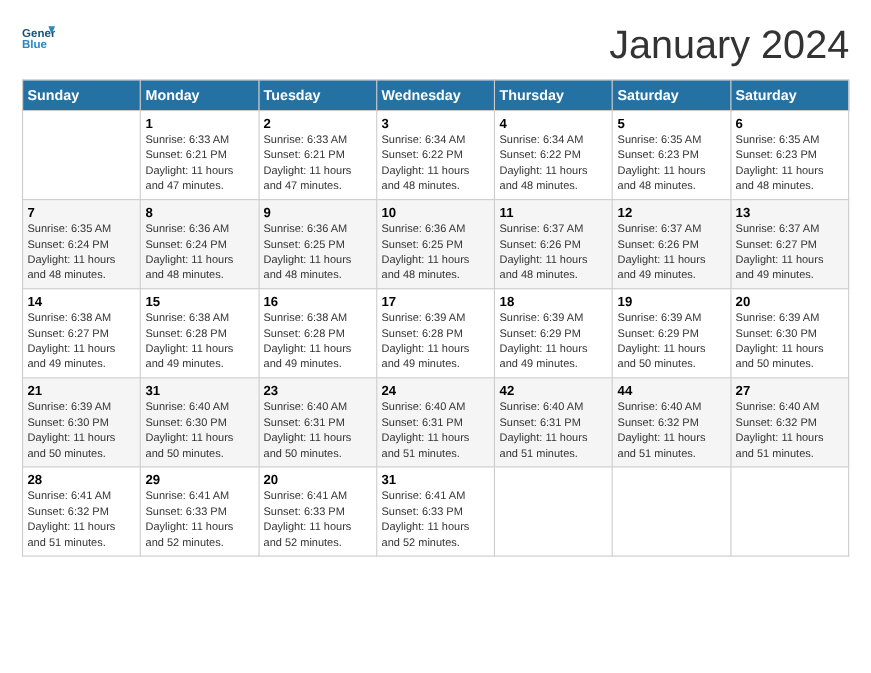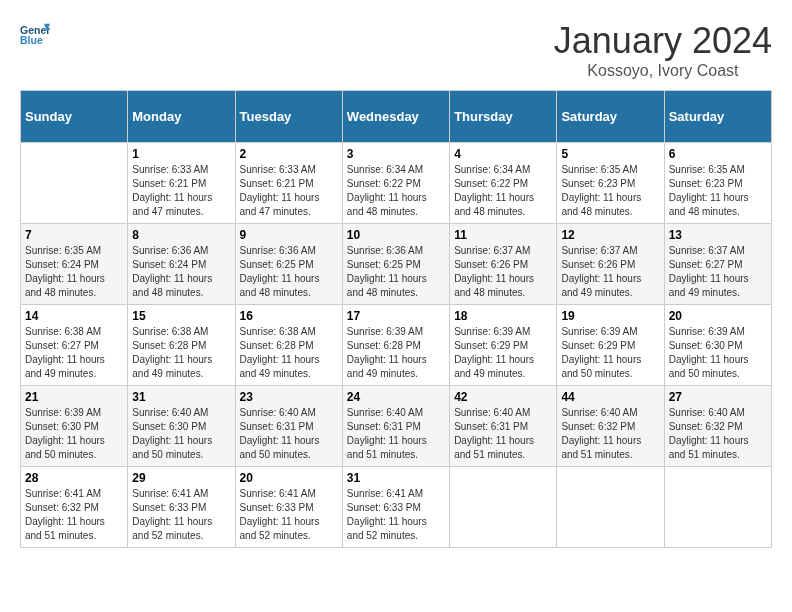--- a/index.html
+++ b/index.html
@@ -19,41 +19,41 @@
     .logo {
       display: flex;
       align-items: center;
       gap: 4px;
     }
     .logo-icon {
       width: 30px;
       height: 30px;
     }
     .title-block {
-      text-align: center;
+      text-align: left;
     }
     .title-block h1 {
       font-size: 36px;
       font-weight: normal;
       color: #333;
     }
     .title-block h2 {
       font-size: 16px;
       font-weight: normal;
       color: #555;
     }
     table {
       width: 100%;
       border-collapse: collapse;
       font-size: 11px;
     }
     thead tr th {
       background-color: #2471a3;
       color: #fff;
-      padding: 18px 4px;
+      padding: 6px 4px;
       text-align: left;
       font-size: 13px;
       border: 1px solid #ccc;
     }
     tbody tr td {
       border: 1px solid #ccc;
       vertical-align: top;
       padding: 4px;
       height: 80px;
       width: 107px;
@@ -85,21 +85,20 @@
 <div class="header">
   <div class="logo">
     <svg class="logo-icon" viewBox="0 0 40 40">
       <text x="0" y="18" font-size="14" font-weight="bold" fill="#1a5276">General</text>
       <text x="0" y="32" font-size="14" font-weight="bold" fill="#2e86c1">Blue</text>
       <polygon points="32,5 40,5 36,15" fill="#2e86c1"></polygon>
     </svg>
   </div>
   <div class="title-block">
     <h1>January 2024</h1>
-    <h2>Kossoyo, Ivory Coast</h2>
   </div>
 </div>
 
 <table>
   <thead>
     <tr>
     <th>Sunday</th>
         <th>Monday</th>
         <th>Tuesday</th>
         <th>Wednesday</th>

